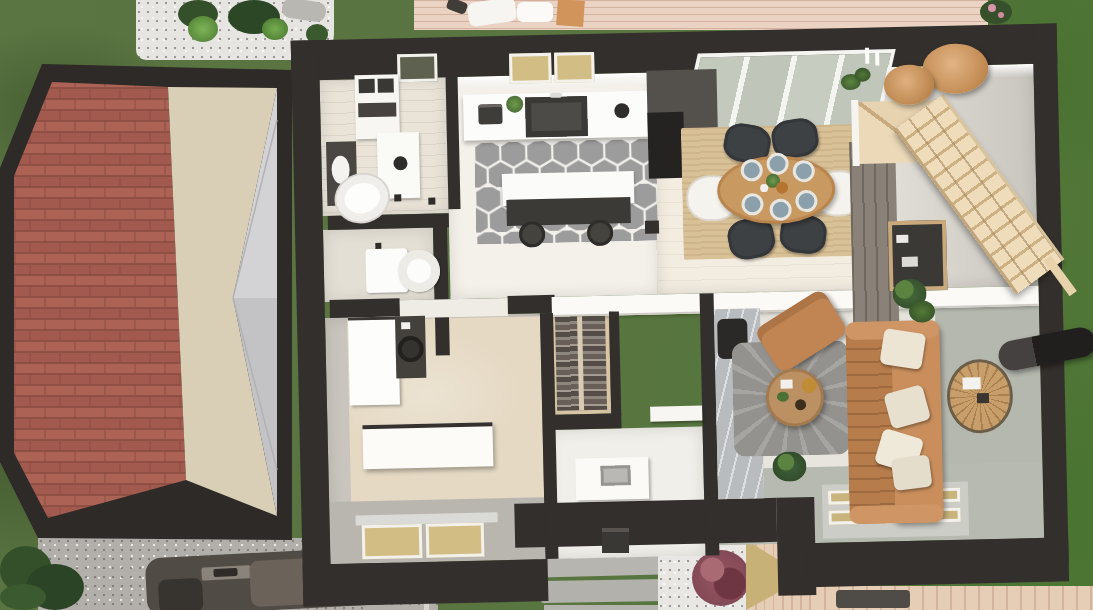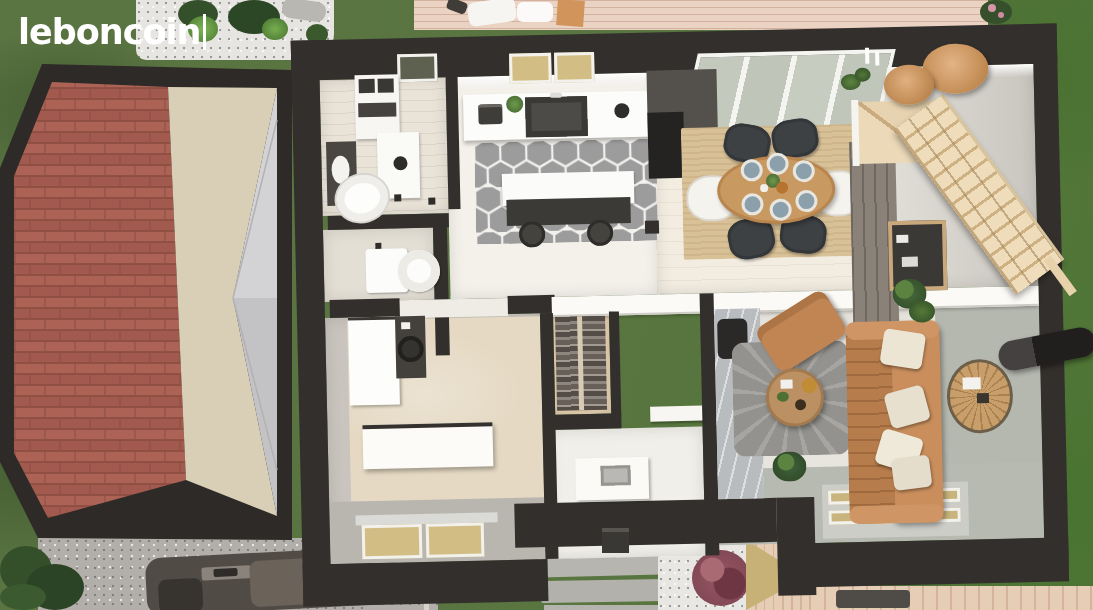--- a/index.html
+++ b/index.html
@@ -264,17 +264,13 @@
     <div class="blob" style="left:648px;top:334px;width:66px;height:74px;border:3px solid #6d5e49;box-sizing:border-box;background:repeating-conic-gradient(#c89e6b 0 14deg, #a8814f 14deg 18deg);"></div>
     <div class="a" style="left:664px;top:352px;width:18px;height:12px;background:#f4f2ee;"></div>
     <div class="a" style="left:678px;top:368px;width:12px;height:10px;background:#3a362f;"></div>
     <div class="blob" style="left:612px;top:274px;width:26px;height:22px;background:radial-gradient(#547a38,#2f4a26);"></div>
     <div class="blob" style="left:472px;top:422px;width:34px;height:30px;background:radial-gradient(circle at 40% 35%, #5c8440 0 28%, transparent 31%),radial-gradient(#41613a,#2b4424);"></div>
   </div>
 
   <div class="a" style="left:998px;top:334px;width:98px;height:30px;transform:rotate(-11deg);border-radius:15px;background:linear-gradient(90deg,#454140 0 36px,#211f1d 36px);box-shadow:2px 3px 5px rgba(0,0,0,.4);"></div>
   <div class="a" style="left:602px;top:528px;width:27px;height:25px;background:#3a3835;border-top:4px solid #585550;box-sizing:border-box;"></div>
 
-  <div id="logo" style="color: rgb(255, 255, 255);">
-    <span>leboncoin</span>
-    <span class="cursor"></span>
-  </div>
 </div>
 
 </body></html>

